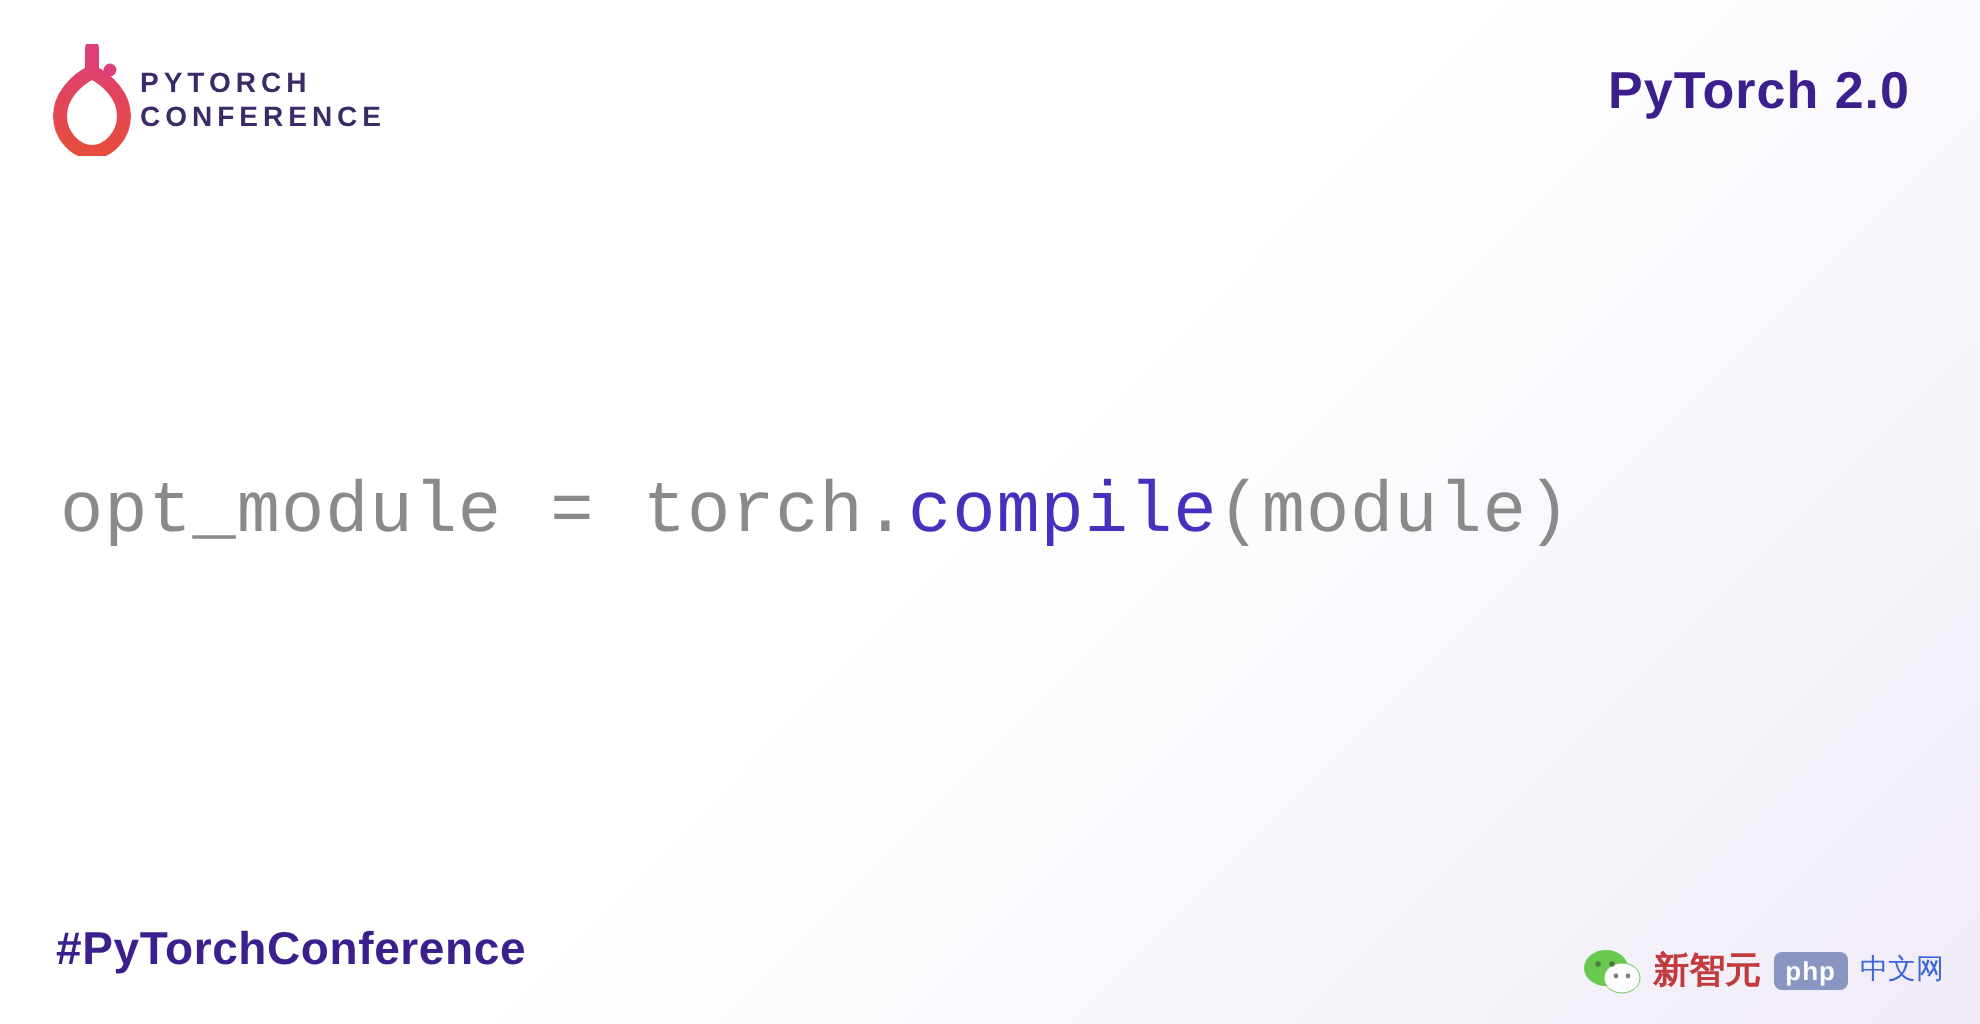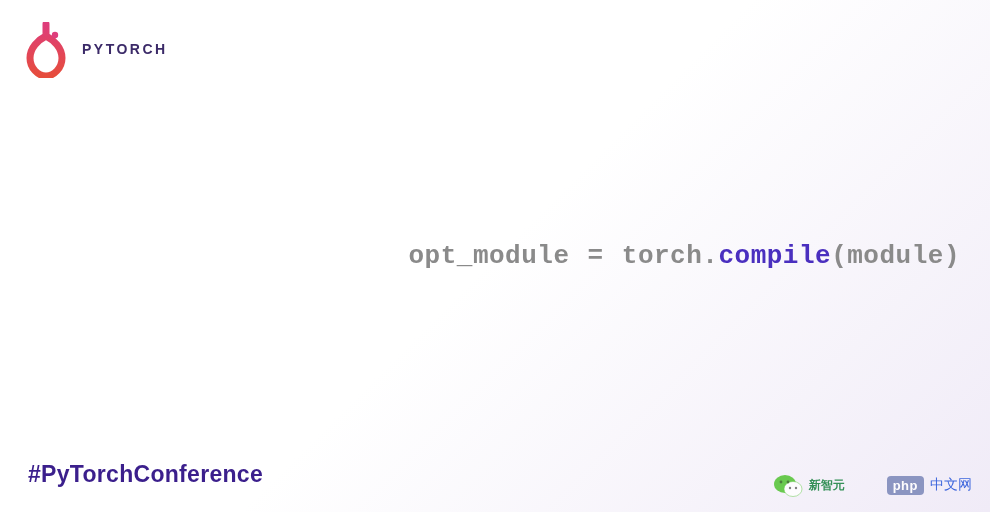--- a/index.html
+++ b/index.html
@@ -19,21 +19,20 @@
     .header {
       display: flex;
       justify-content: space-between;
       align-items: flex-start;
       padding: 22px 35px 0 22px;
     }
 
     .logo-group {
       display: flex;
       align-items: center;
-      gap: 12px;
     }
 
     .logo-icon svg {
       display: block;
     }
 
     .logo-text {
       display: flex;
       flex-direction: column;
       font-weight: 700;
@@ -50,27 +49,26 @@
       letter-spacing: 0.5px;
       padding-top: 8px;
     }
 
     .center-code {
       position: absolute;
       top: 50%;
       left: 0;
       right: 0;
       transform: translateY(-50%);
-      text-align: right;
+      text-align: left;
       font-family: "SF Mono", "Menlo", "Consolas", "Liberation Mono", monospace;
-      font-size: 26px;
+      font-size: 36px;
       color: #8a8a8a;
       letter-spacing: 0.5px;
       padding: 0 30px;
-      font-weight: bold;
     }
 
     .code-variable, .code-equals, .code-object, .code-dot, .code-paren, .code-arg {
       color: #8a8a8a;
     }
     .code-method {
       color: #4a2fbf;
     }
     .code-equals { padding: 0 2px; }
 
@@ -96,33 +94,32 @@
       gap: 6px;
       opacity: 0.85;
     }
     .wechat-bubble {
       width: 30px;
       height: 26px;
       position: relative;
     }
     .wechat-bubble svg { display:block; }
     .wm-text-cn {
-      font-size: 12px;
+      font-size: 18px;
       font-weight: 700;
-      color: #15803d;
+      color: #b91c1c;
     }
     .php-badge {
       background: #7a86b8;
       color: #fff;
       font-weight: 700;
       font-size: 13px;
       padding: 2px 6px;
       border-radius: 4px;
       letter-spacing: 0.5px;
-      margin-left: 36px;
     }
     .wm-text-cn2 {
       font-size: 14px;
       color: #1d4ed8;
       font-weight: 500;
     }
   </style>
 </head>
 <body>
 
@@ -135,22 +132,24 @@
             <stop offset="0%" stop-color="#de3d7b"></stop>
             <stop offset="100%" stop-color="#e64d3c"></stop>
           </linearGradient>
         </defs>
         <path d="M24 2 C24 2 24 14 24 14 C32 18 40 26 40 36 C40 46 32 54 24 54 C16 54 8 46 8 36 C8 26 16 18 24 14" fill="none" stroke="url(#flameG)" stroke-width="7" stroke-linecap="round" stroke-linejoin="round"></path>
         <circle cx="33" cy="13" r="3.2" fill="#de3d7b"></circle>
       </svg>
     </span>
     <div class="logo-text">
       <span>PYTORCH</span>
+      <span>CONFERENCE</span>
     </div>
   </div>
+  <div class="title">PyTorch 2.0</div>
 </div>
 
 <div class="center-code">
   <span class="code-variable">opt_module</span><span class="code-equals"> = </span><span class="code-object">torch</span><span class="code-dot">.</span><span class="code-method">compile</span><span class="code-paren">(</span><span class="code-arg">module</span><span class="code-paren">)</span>
 </div>
 
 <div class="footer">
   <div class="hashtag">#PyTorchConference</div>
 </div>
 

